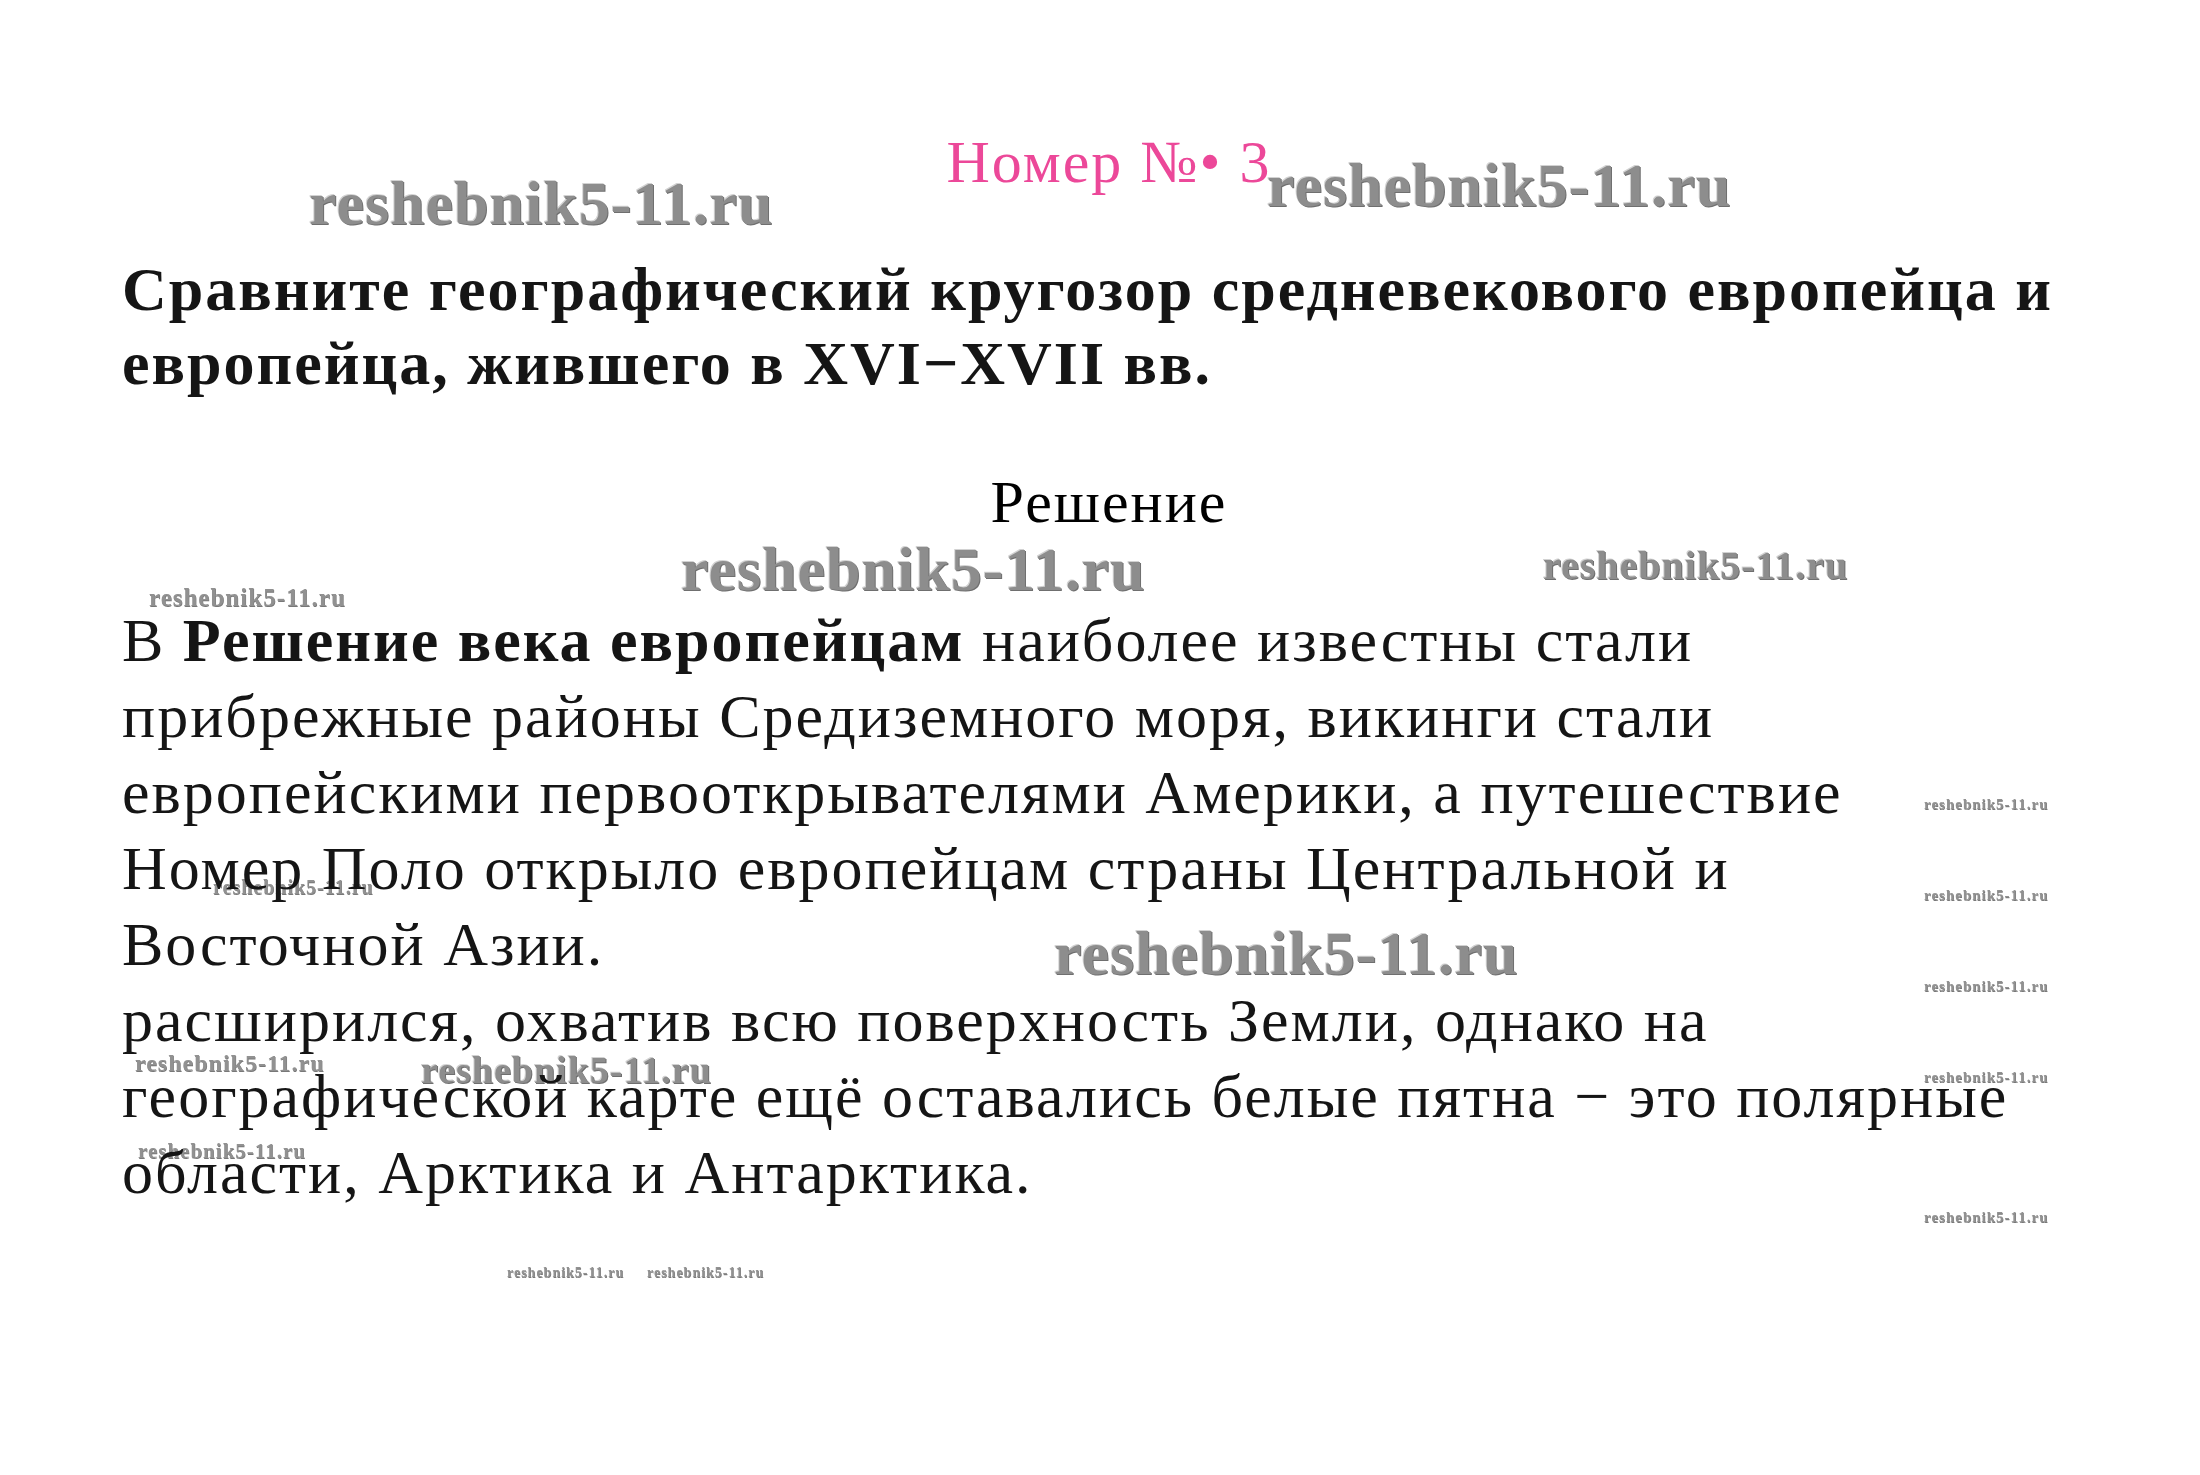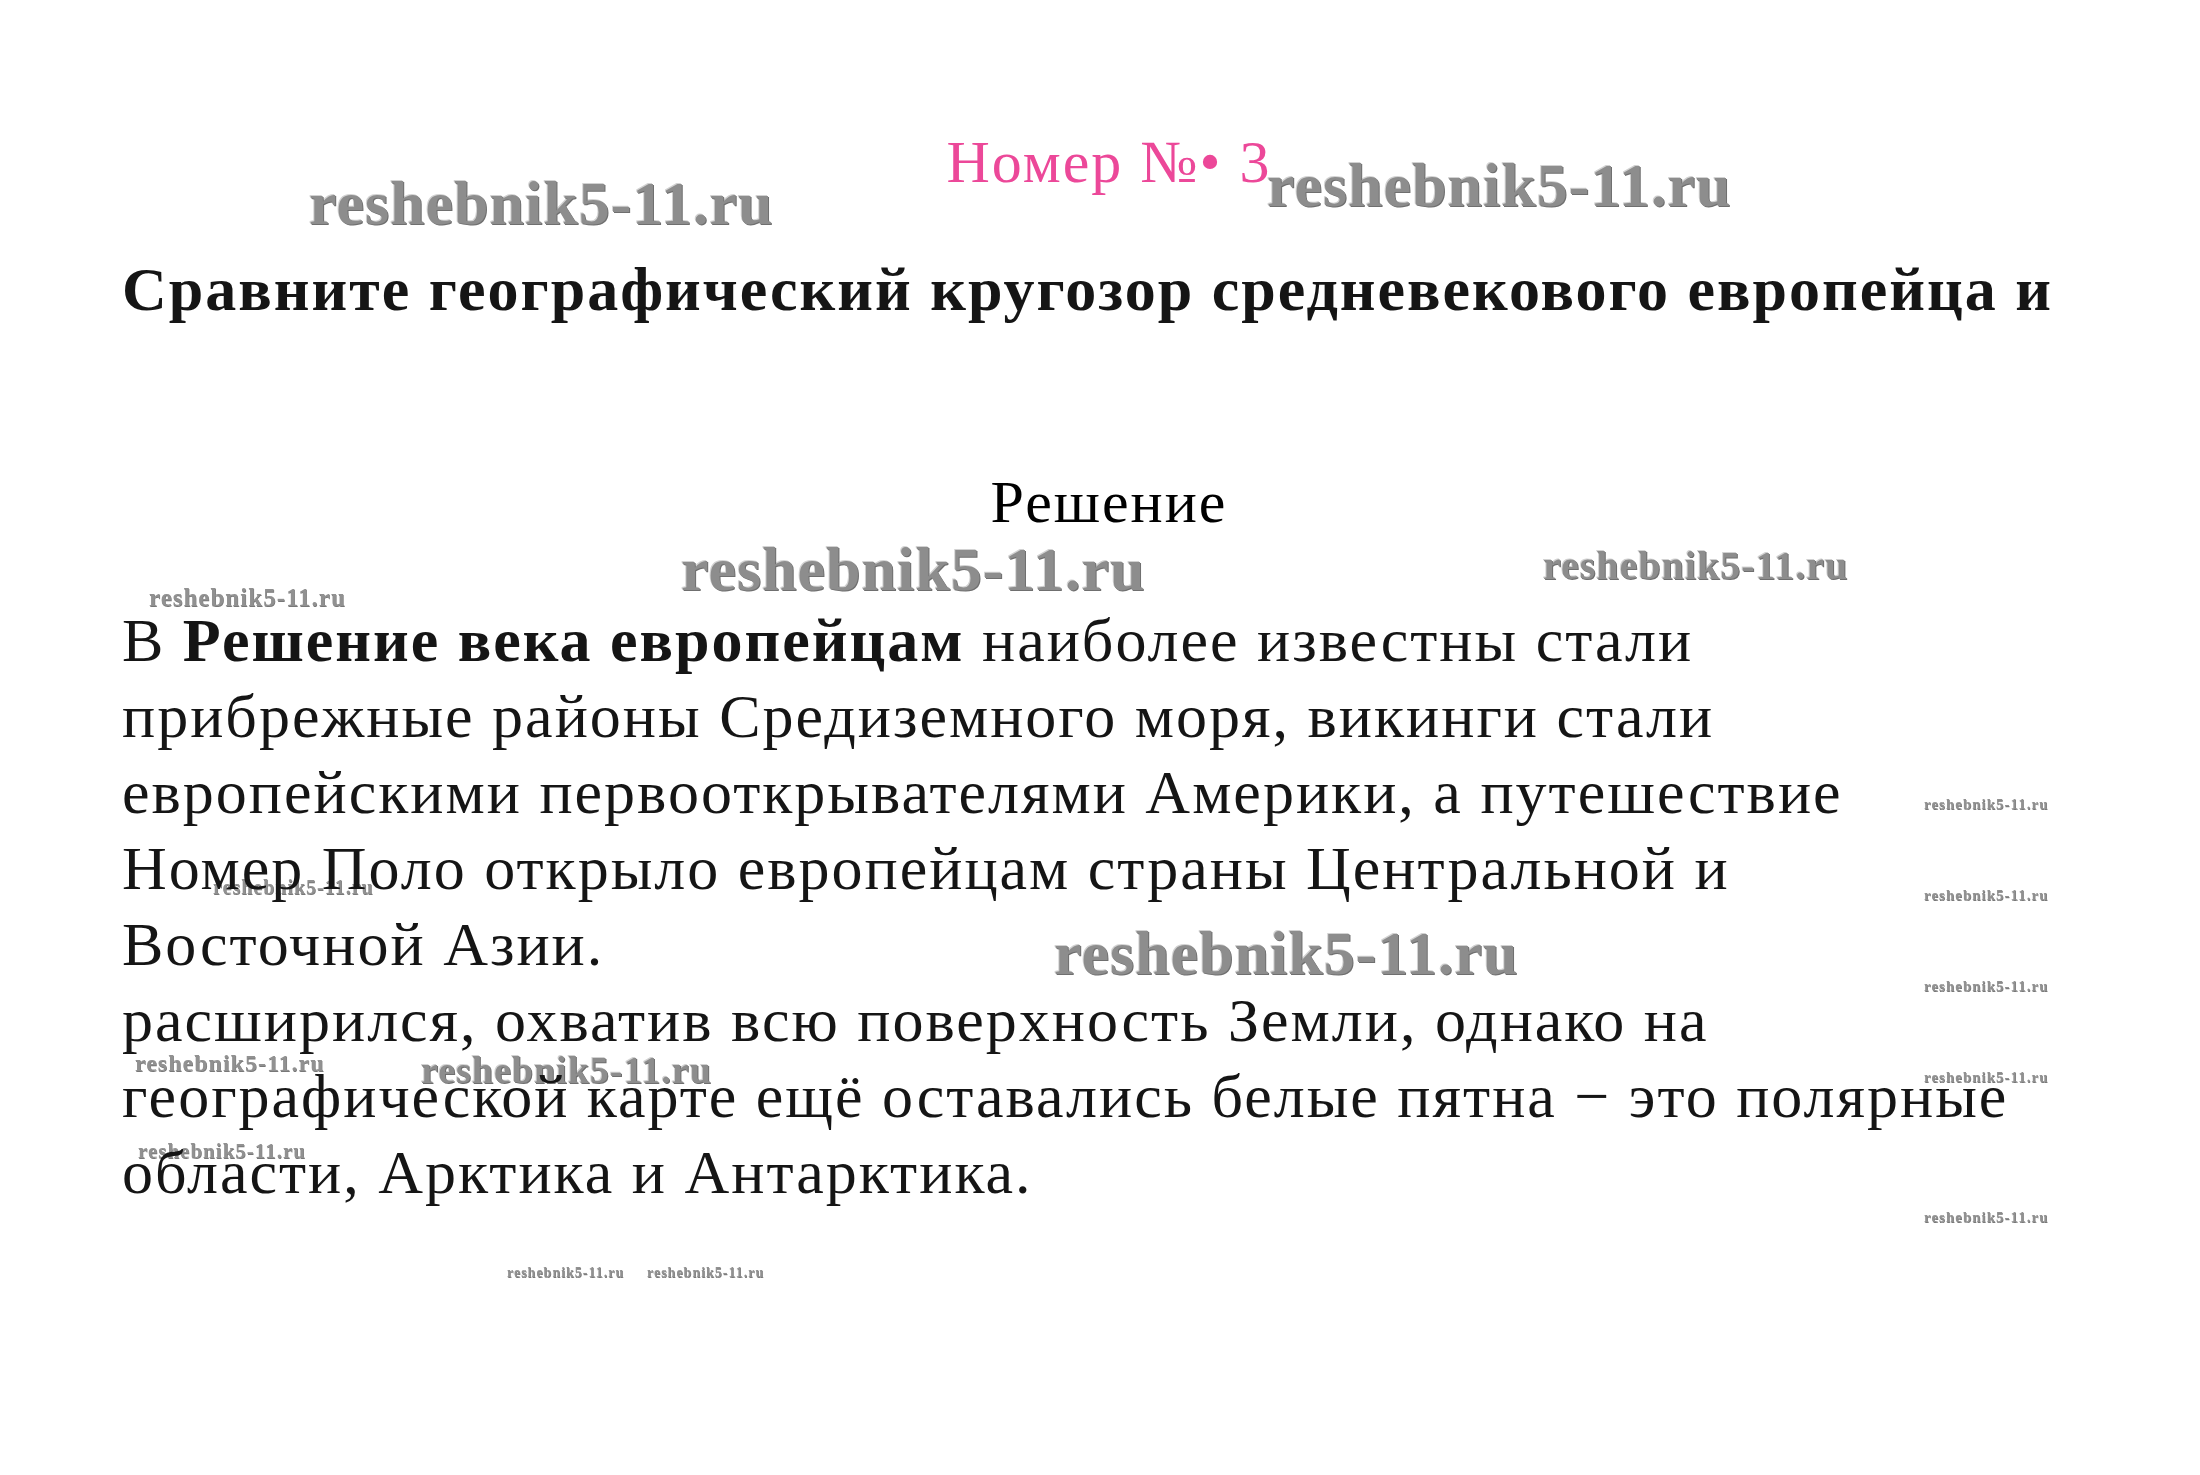--- a/index.html
+++ b/index.html
@@ -106,20 +106,21 @@
   <div class="wm wm-tiny wm13">reshebnik5-11.ru</div>
   <div class="wm wm-tiny wm14">reshebnik5-11.ru</div>
   <div class="wm wm-tiny wm15">reshebnik5-11.ru</div>
   <div class="wm wm-tiny wm16">reshebnik5-11.ru</div>
   <div class="wm wm-tiny wm17">reshebnik5-11.ru</div>
 
   <div class="doc-title">Номер №• 3</div>
 
   <div class="question">
     <div class="line">Сравните географический кругозор средневекового европейца и</div>
+    <div class="line">европейца, жившего в XVI−XVII вв.</div>
   </div>
 
   <div class="solution-heading">Решение</div>
 
   <div class="solution">
       <div class="line"><span>В </span><span class="bold">Решение века европейцам</span><span> наиболее известны стали</span></div>
       <div class="line"><span>прибрежные районы Средиземного моря, викинги стали</span></div>
       <div class="line"><span>европейскими первооткрывателями Америки, а путешествие</span></div>
       <div class="line"><span>Номер Поло открыло европейцам страны Центральной и</span></div>
       <div class="line"><span>Восточной Азии.</span></div>

